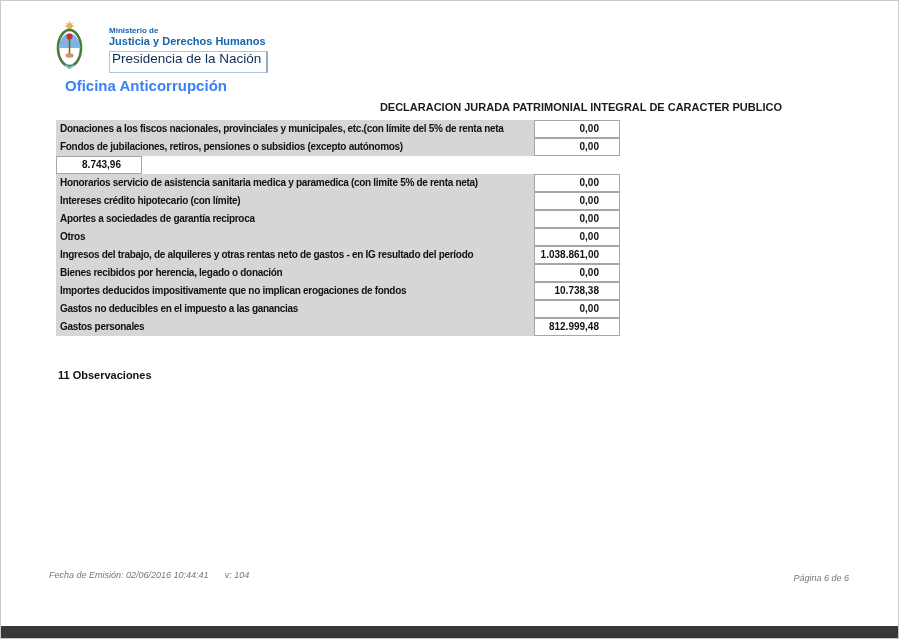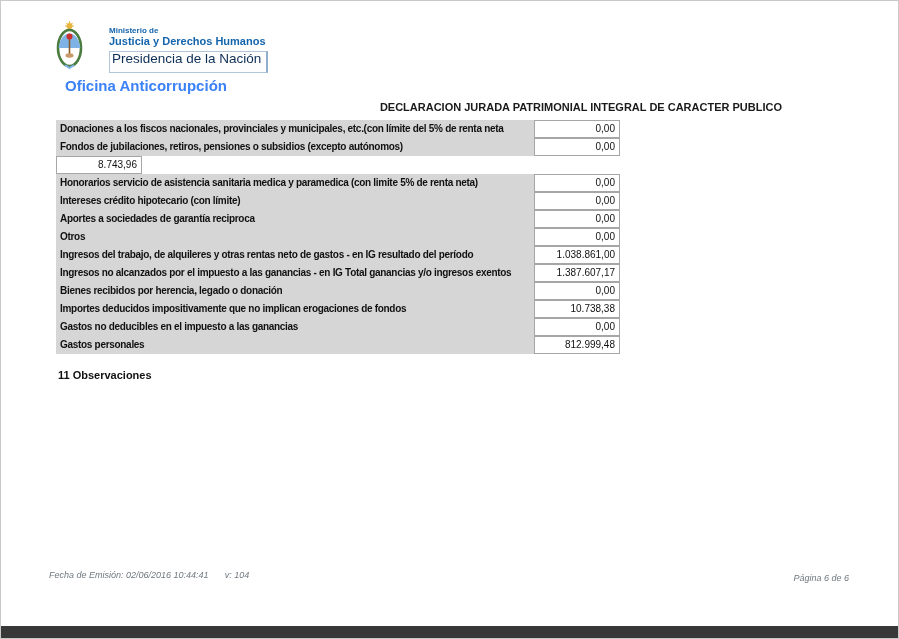--- a/index.html
+++ b/index.html
@@ -34,22 +34,22 @@
   .label-cell{
     flex:1;background:#d6d6d6;
     font-size:10px;font-weight:bold;color:#111;
     letter-spacing:-0.3px;
     line-height:18px;padding-left:4px;
     white-space:nowrap;overflow:hidden;
   }
   .value-cell{
     width:86px;box-sizing:border-box;height:18px;
     background:#ffffff;border:1px solid #a6a6a6;
-    font-size:10px;font-weight:normal;color:#111;
-    text-align:right;line-height:16px;padding-right:4px;
+    font-size:10px;font-weight:bold;color:#111;
+    text-align:right;line-height:16px;padding-right:20px;
   }
   
   #observaciones{position:absolute;left:57px;top:368px;font-size:11px;font-weight:bold;color:#111;}
   
   #footer-left{
     position:absolute;left:48px;top:569px;
     font-size:9px;font-style:italic;color:#70787f;
   }
   #footer-left .ver{margin-left:16px;}
   #footer-right{
@@ -133,24 +133,20 @@
       <div class="t-row">
         <div class="label-cell">Otros</div>
         <div class="value-cell">0,00</div>
       </div>
 
       <div class="t-row">
         <div class="label-cell">Ingresos del trabajo, de alquileres y otras rentas neto de gastos - en IG resultado del período</div>
         <div class="value-cell">1.038.861,00</div>
       </div>
 
-      <div class="t-row">
-        <div class="label-cell">Ingresos no alcanzados por el impuesto a las ganancias - en IG Total ganancias y/o ingresos exentos</div>
-        <div class="value-cell">1.387.607,17</div>
-      </div>
 
       <div class="t-row">
         <div class="label-cell">Bienes recibidos por herencia, legado o donación</div>
         <div class="value-cell">0,00</div>
       </div>
 
       <div class="t-row">
         <div class="label-cell">Importes deducidos impositivamente que no implican erogaciones de fondos</div>
         <div class="value-cell">10.738,38</div>
       </div>

